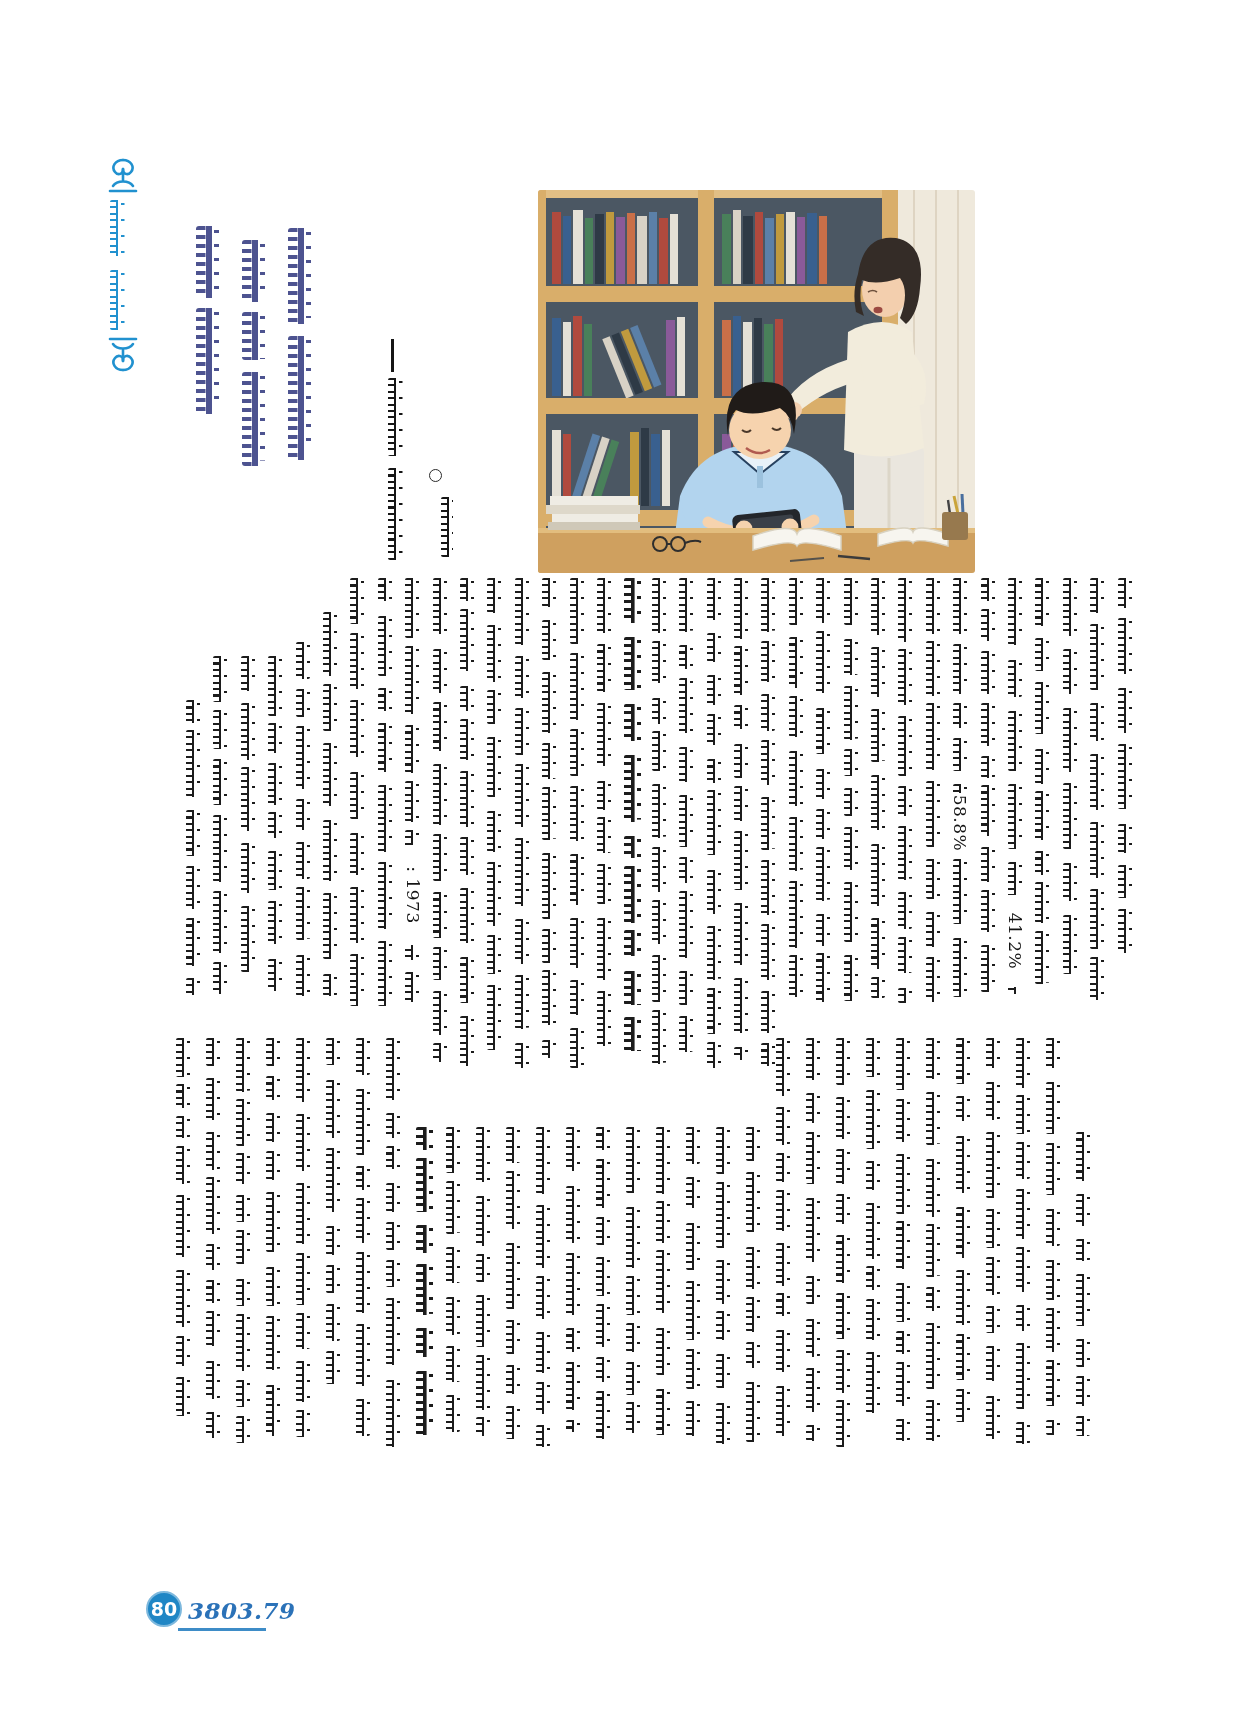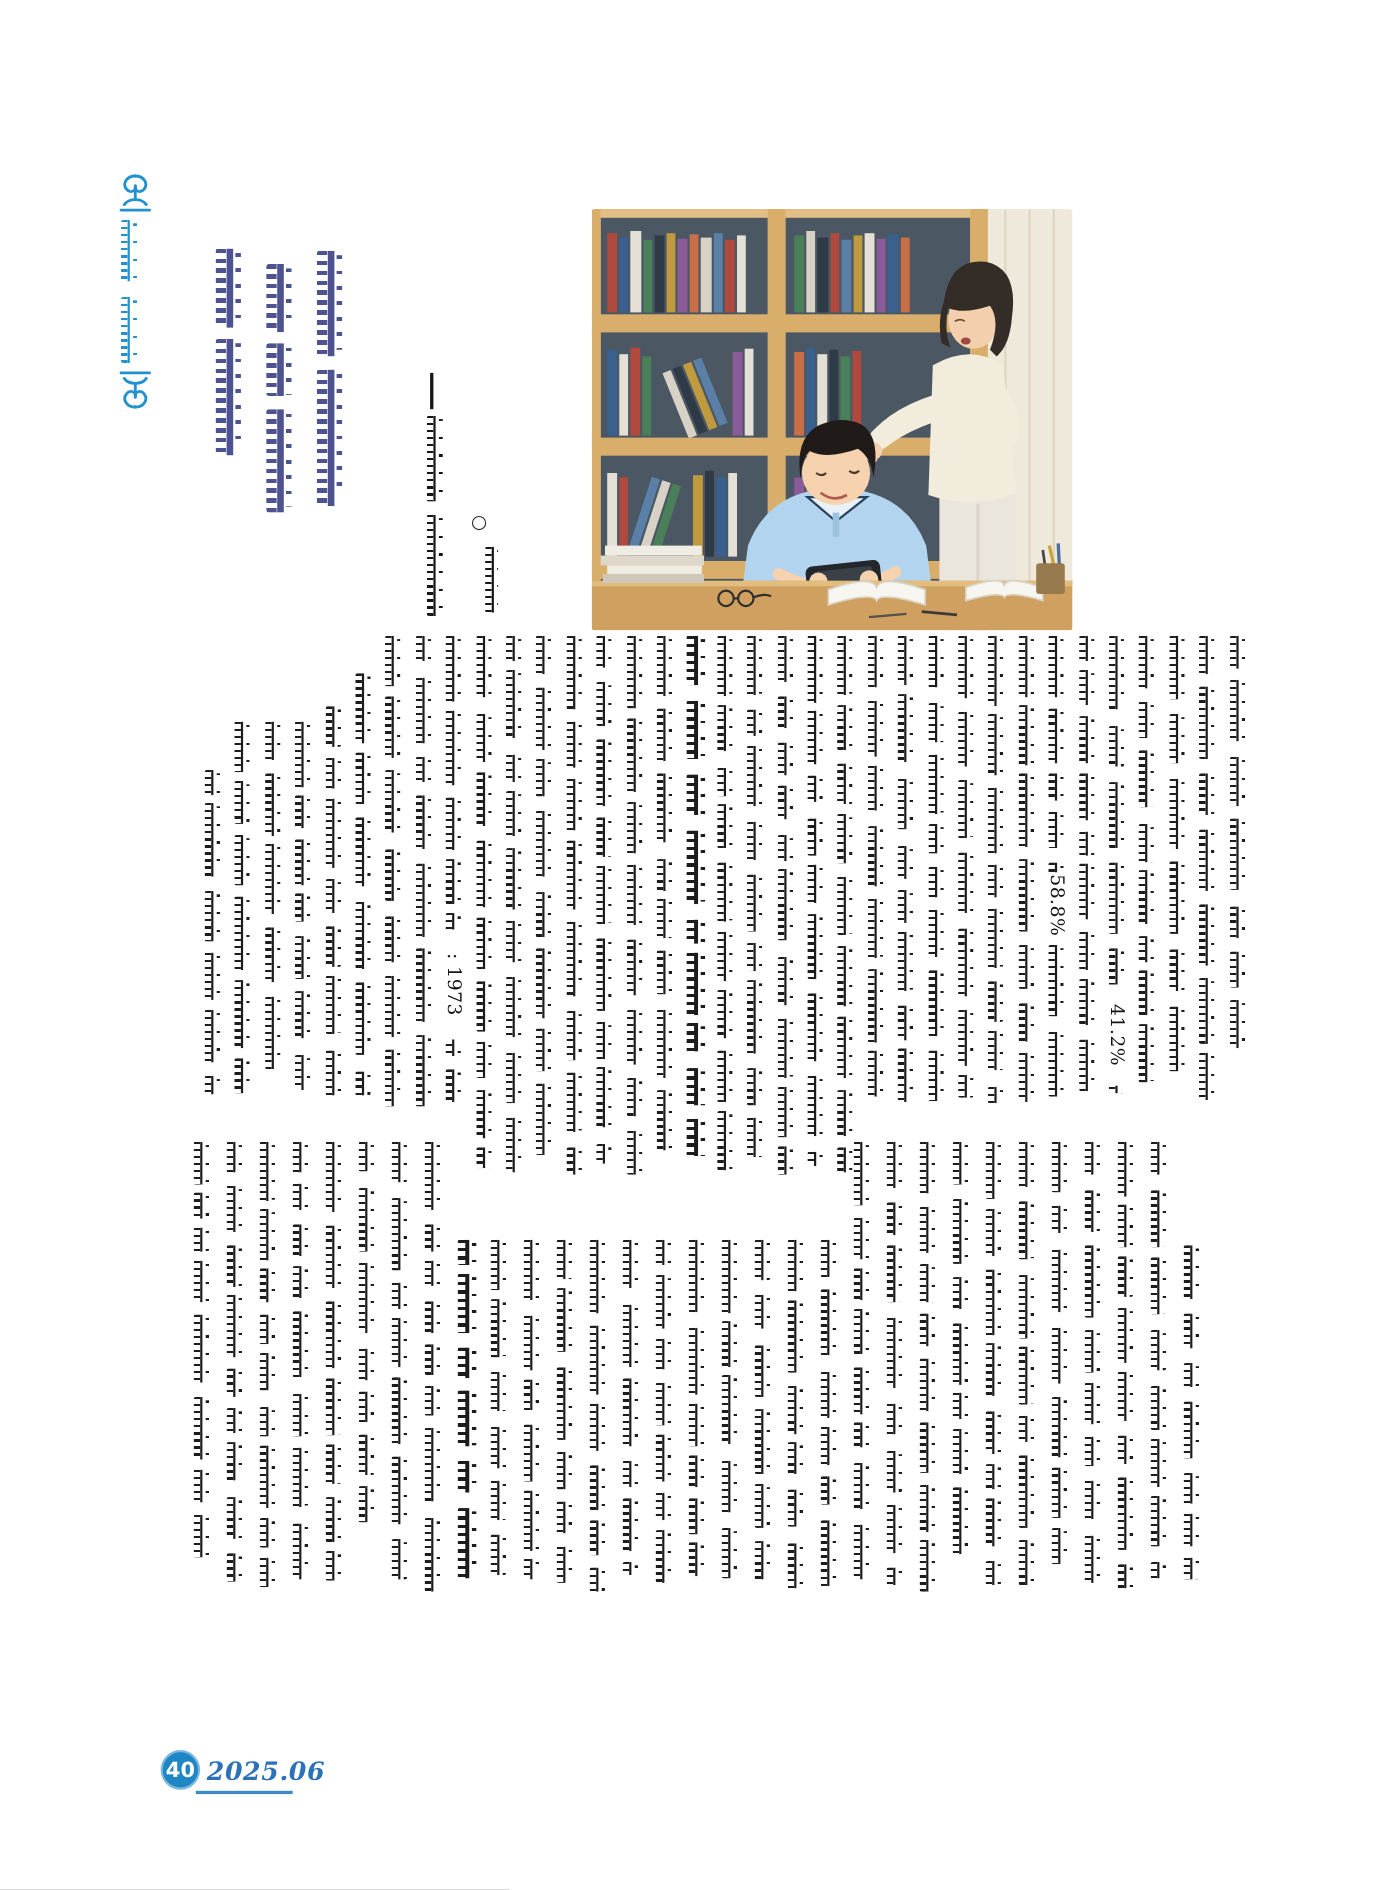--- a/index.html
+++ b/index.html
@@ -907,19 +907,19 @@
         <div class="mword" style="top: 107.112px; height: 22.3018px;"></div>
         <div class="mword" style="top: 142.313px; height: 51.231px;"></div>
         <div class="mword" style="top: 207.435px; height: 27.8484px;"></div>
         <div class="mword" style="top: 244.471px; height: 29.3767px;"></div>
         <div class="mword" style="top: 283.86px; height: 20.1452px;"></div>
       </div>
     </div>
 
   <div>
     <div class="badge">
-      <span>40</span>
+      <span>80</span>
     </div>
-    <span class="issue">2025.06</span>
+    <span class="issue">3803.79</span>
     <div class="rule"></div>
   </div>
 
 </div>
 
 </body></html>

